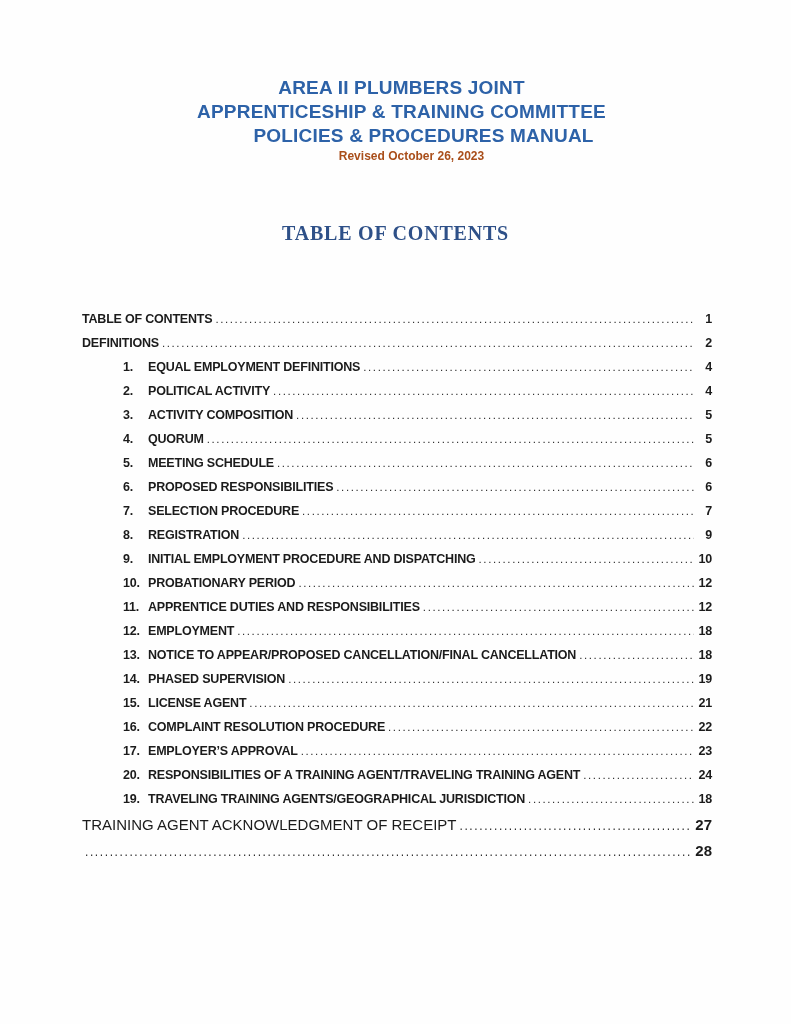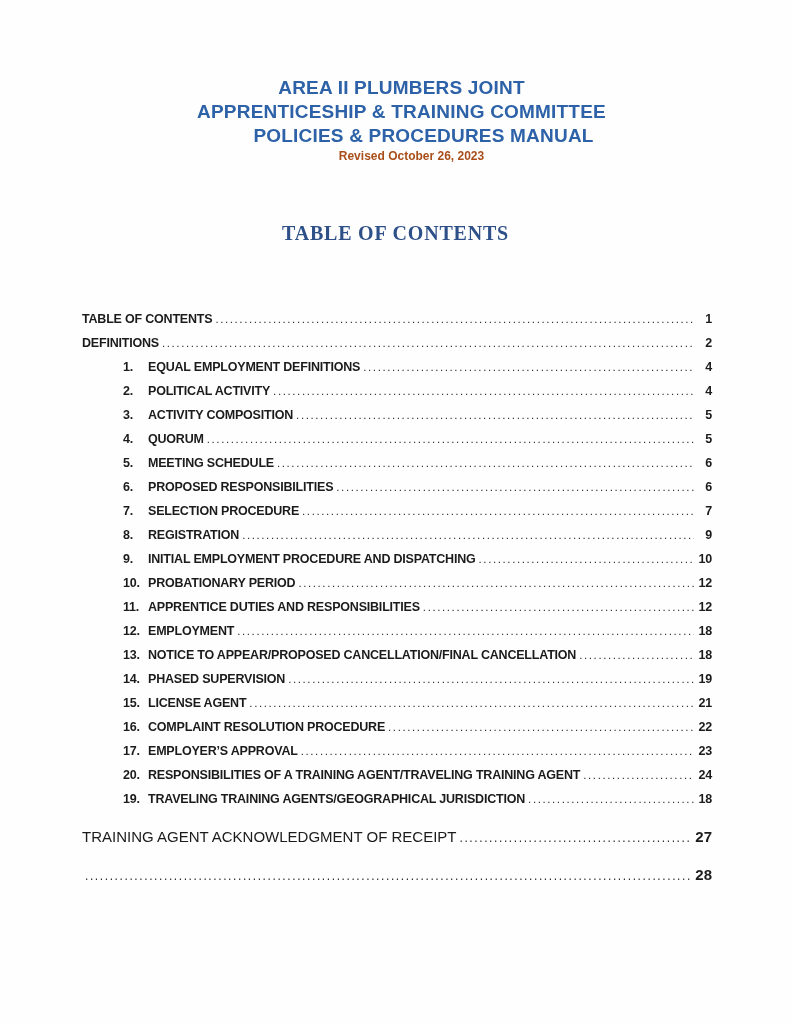--- a/index.html
+++ b/index.html
@@ -84,21 +84,20 @@
   .toc-row .pgnum {
     flex: none;
     min-width: 15px;
     text-align: right;
   }
   .toc-row.large {
     height: 26px;
     font-size: 15px;
     font-weight: normal;
     letter-spacing: 0;
-    margin-top: 12px;
   }
   .toc-row.large .dots { font-size: 12px; }
   .toc-row.large .pgnum { font-weight: bold; font-size: 15px; }
 </style>
 </head>
 <body>
 
 <div class="doc-page">
 
   <header class="title-block">

